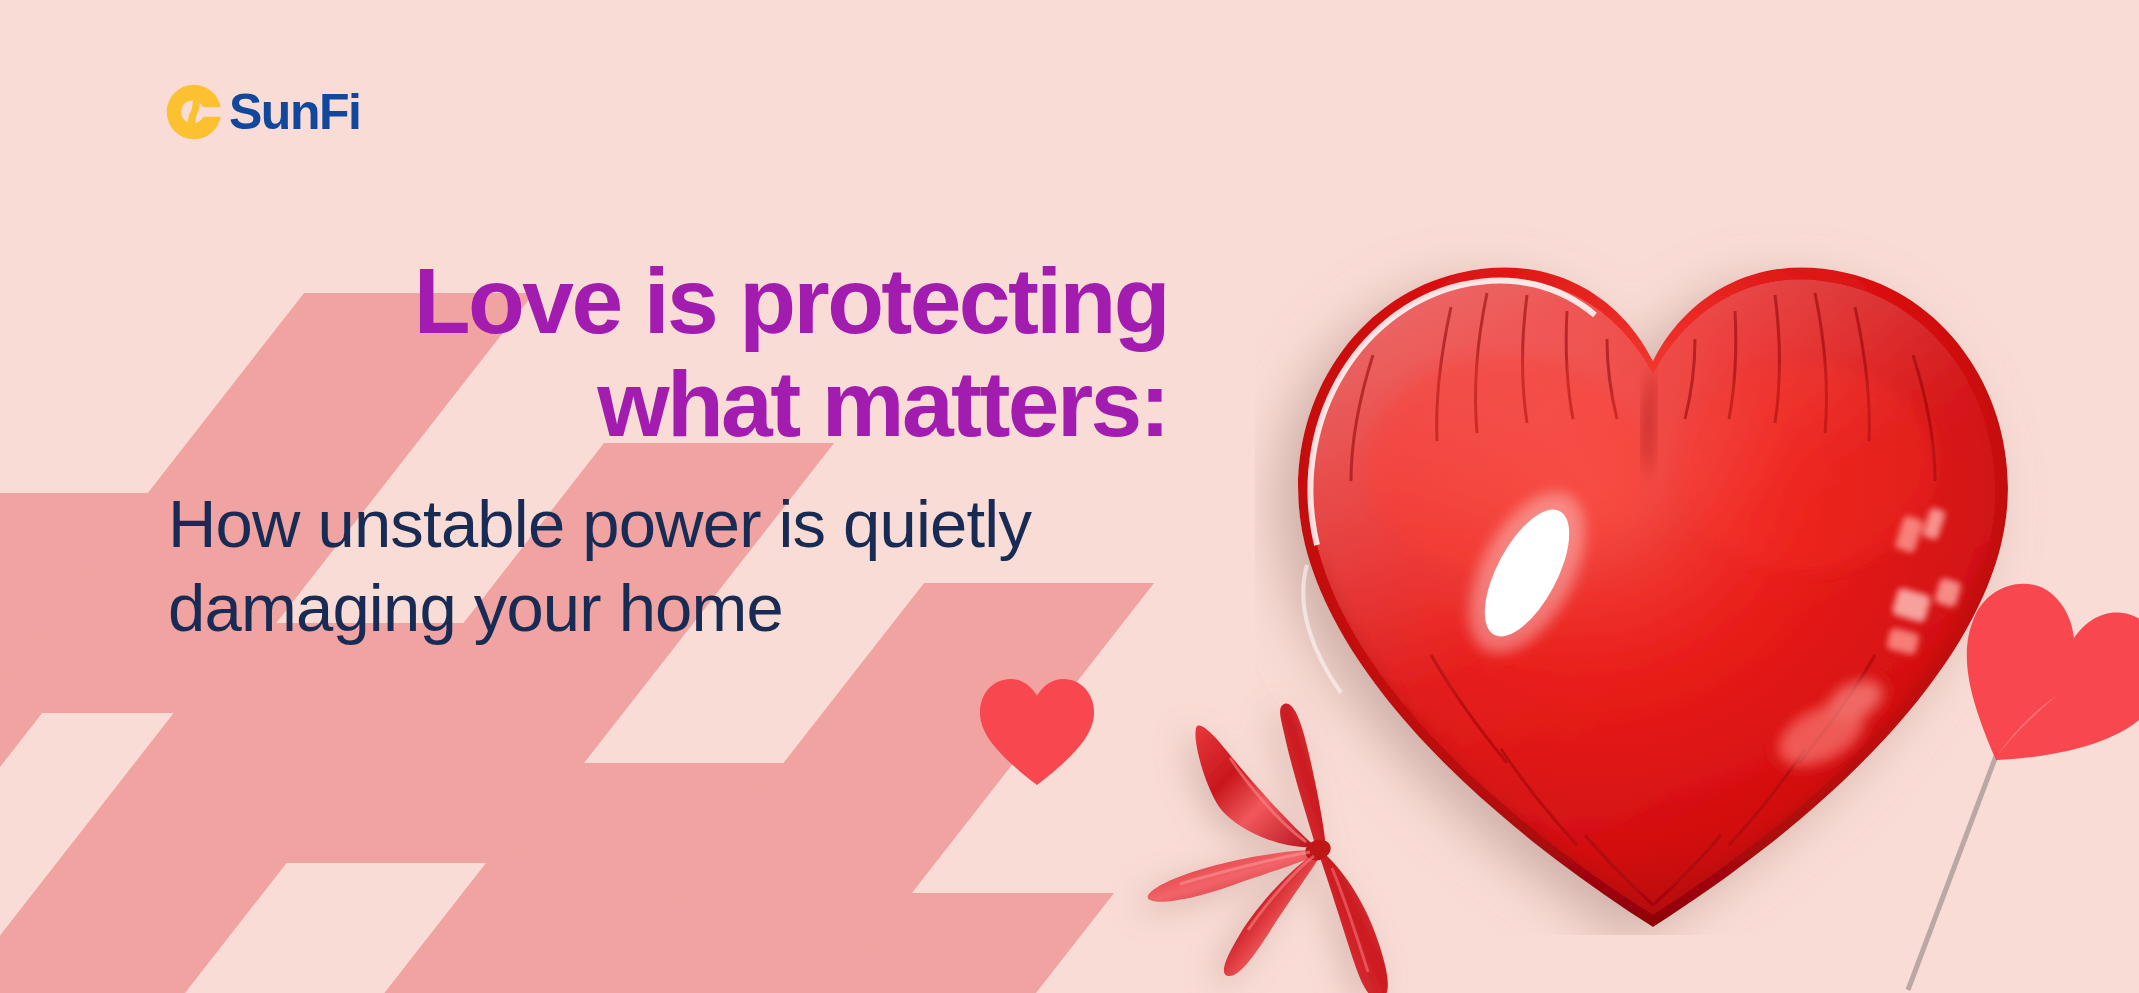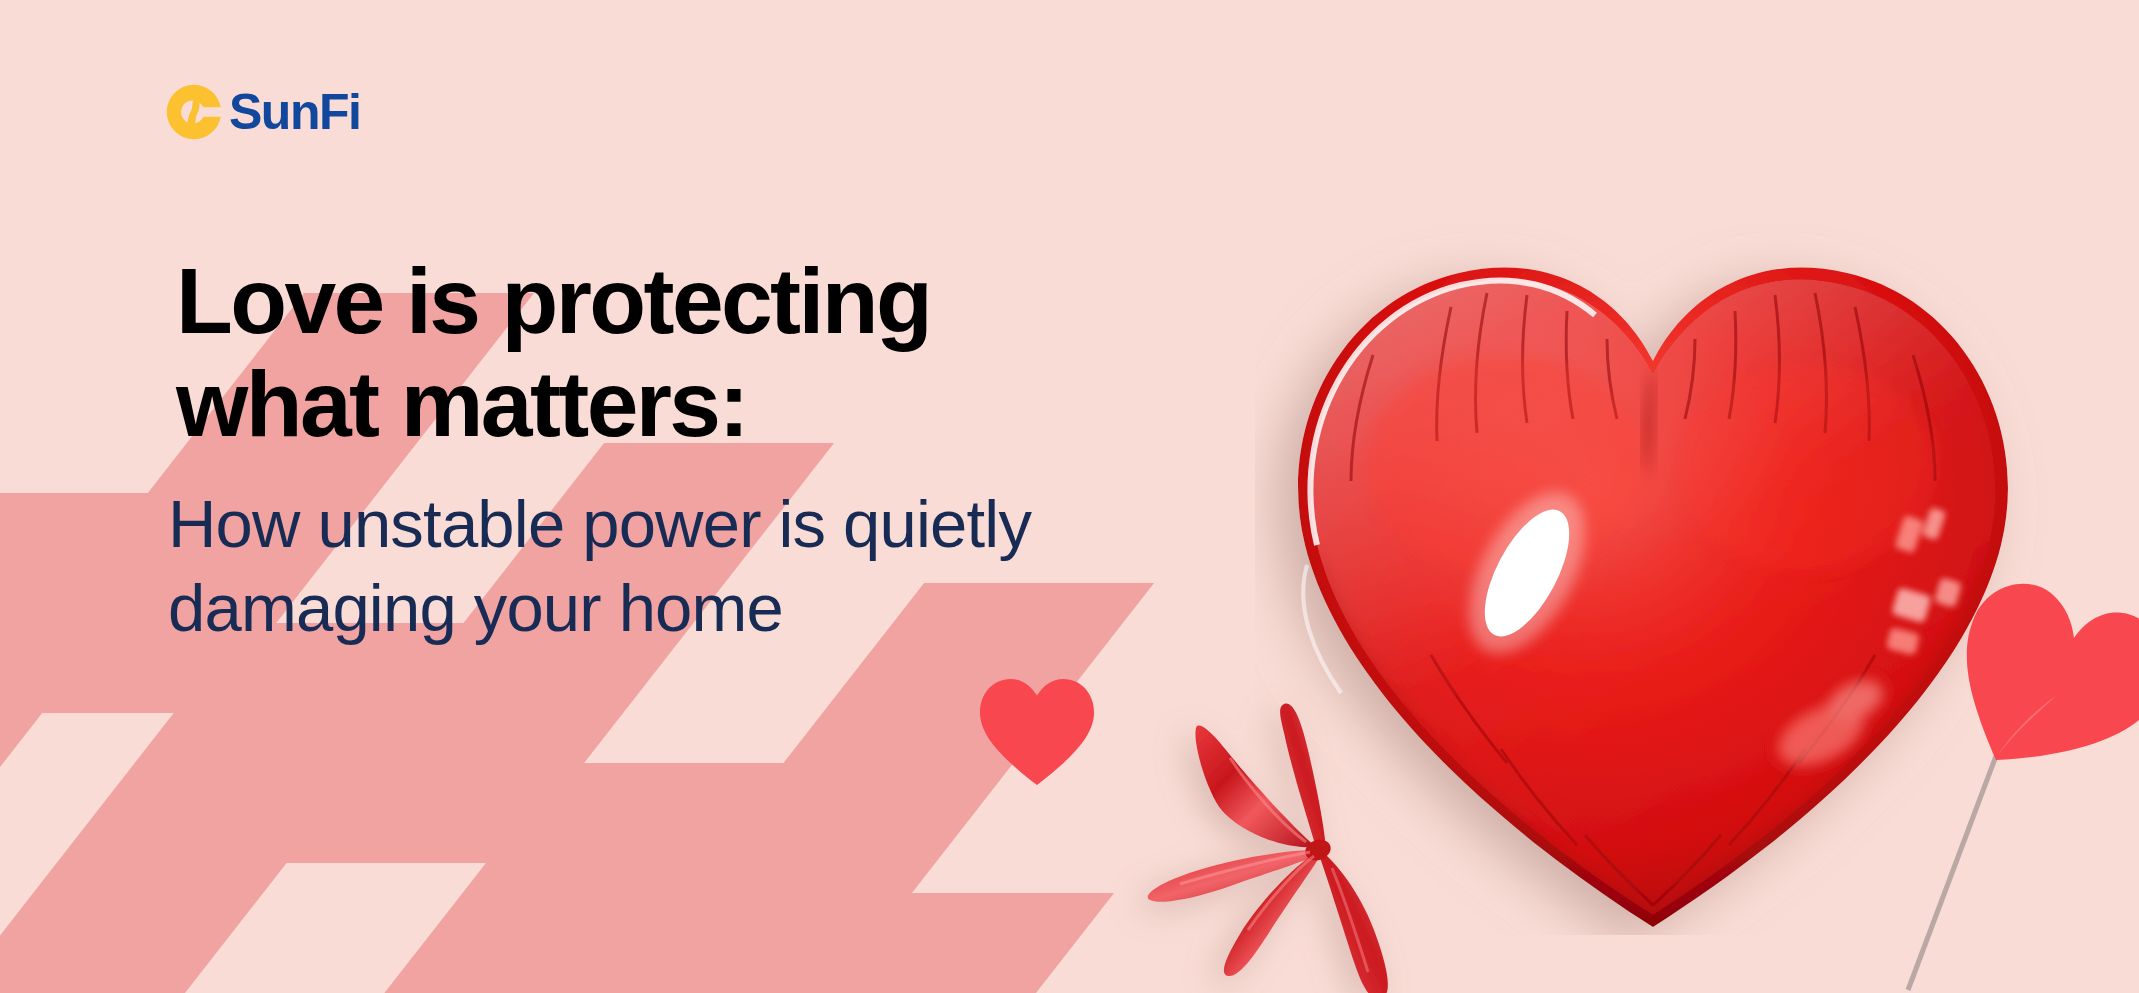--- a/index.html
+++ b/index.html
@@ -61,23 +61,24 @@
     left: 168px;
     top: 250px;
     width: 1000px;
   }
   .headline {
     font-family: "Liberation Sans", sans-serif;
     font-size: 93px;
     font-weight: bold;
     line-height: 1.11;
     letter-spacing: -2.6px;
-    color: #000000;
+    color: #a21caf;
     margin: 0 0 26px 8px;
     white-space: pre-line;
+    text-align: right;
   }
   .subhead {
     font-family: "Liberation Sans", sans-serif;
     font-size: 67px;
     font-weight: 300;
     line-height: 1.24;
     letter-spacing: -0.8px;
     color: #172B54;
     margin: 0;
     white-space: pre-line;

